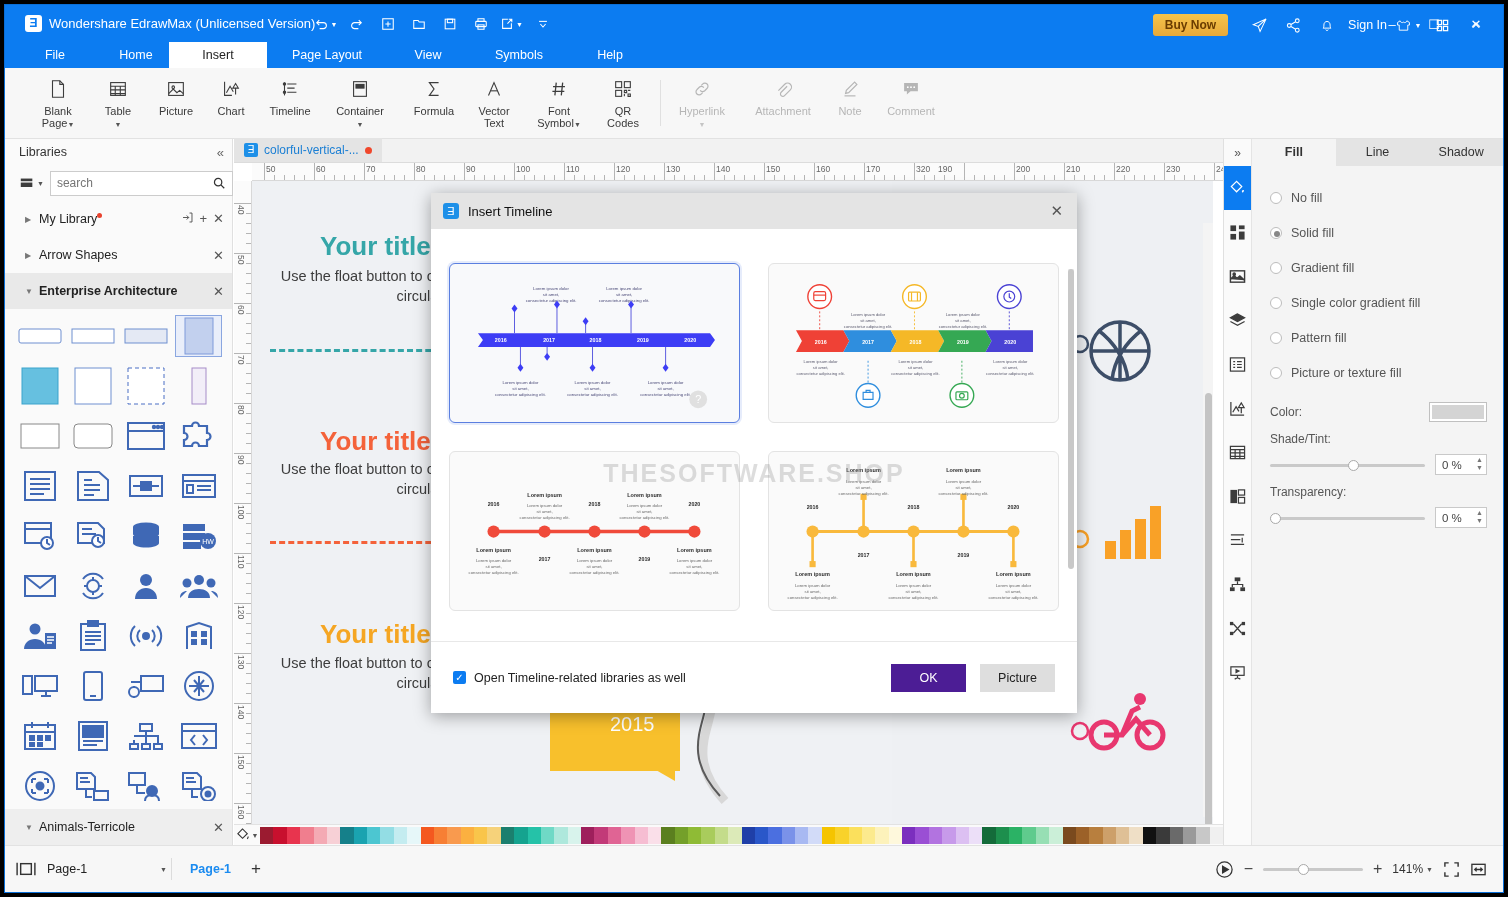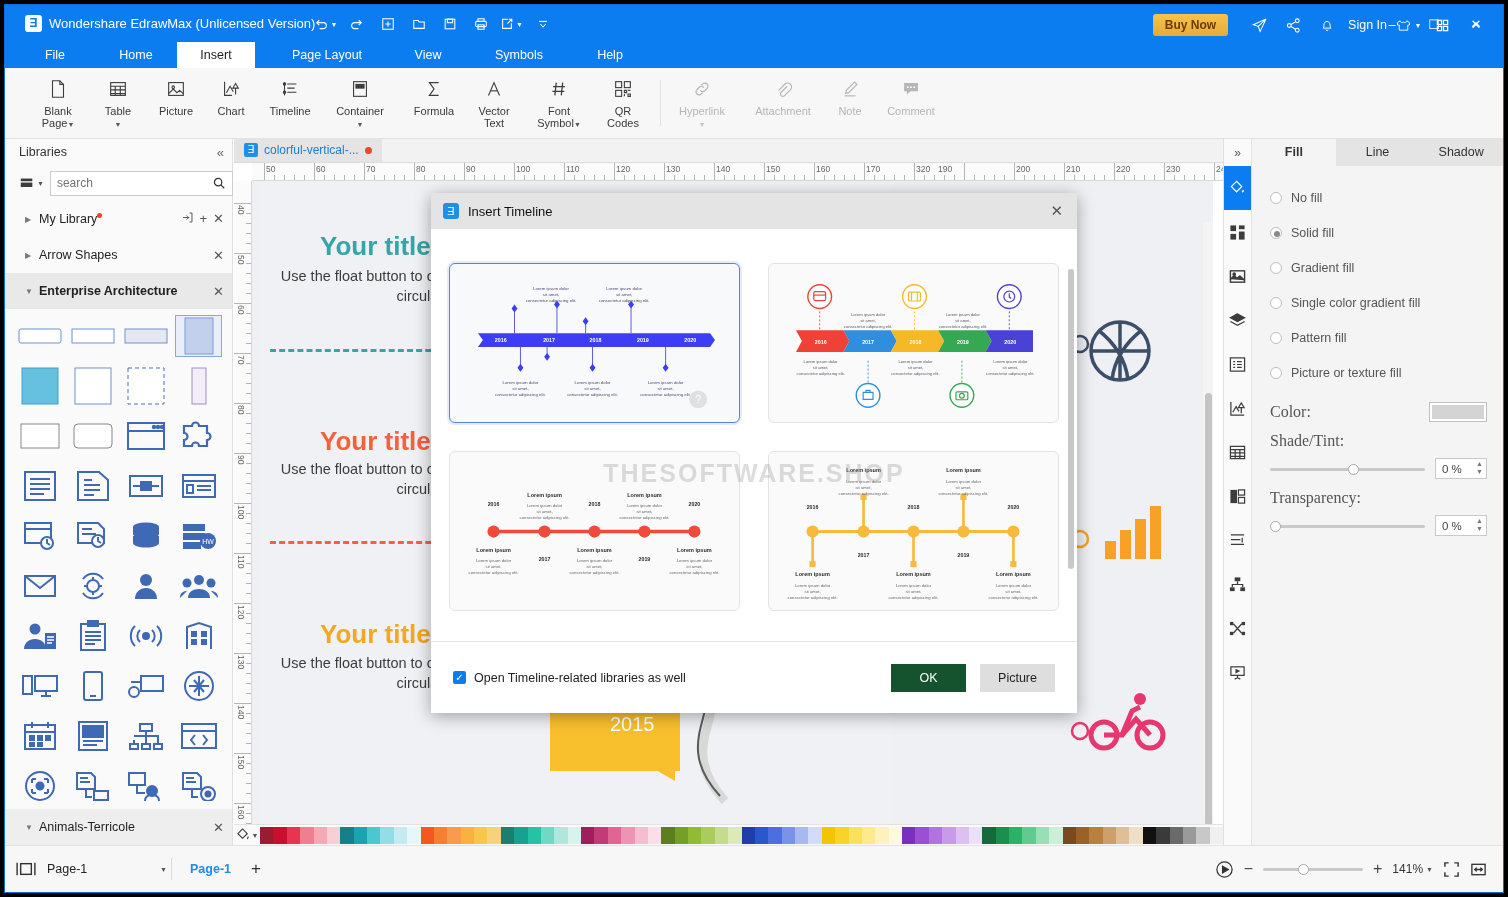--- a/index.html
+++ b/index.html
@@ -90,21 +90,21 @@
   .rail-top { height:27px; display:flex; align-items:center; justify-content:center; color:#555; cursor:pointer; font-size:12px;}
   .rail-ic { height:44px; display:flex; align-items:center; justify-content:center; color:#3c3c3c; cursor:pointer; }
   .rail-ic.act { background:#0c7cf1; color:#fff; }
   .rp-tabs { position:absolute; left:28px; right:0; top:0; height:27px; display:flex; background:#e4e4e4; }
   .rp-tab { flex:1; text-align:center; line-height:27px; font-size:12.5px; color:#333; cursor:pointer; }
   .rp-tab.act { background:#f4f4f4; font-weight:bold; }
   .rp-body { position:absolute; left:28px; right:0; top:27px; bottom:0; padding:14px 16px 0 18px; }
   .radio-row { display:flex; align-items:center; gap:9px; height:35px; cursor:pointer; font-size:12.5px; color:#555; }
   .radio { width:12px; height:12px; border-radius:50%; border:1px solid #bdbdbd; background:#fff; position:relative; }
   .radio.on::after { content:""; position:absolute; left:3px; top:3px; width:6px; height:6px; border-radius:50%; background:#888; }
-  .fld-lbl { font-size:16px; color:#555; margin:10px 0 8px;font-family:Liberation Serif, serif; }
+  .fld-lbl { font-size:12px; color:#555; margin:10px 0 8px; }
   .colorrow { display:flex; align-items:center; }
   .colorbox { margin-left:auto; width:58px; height:20px; border:1px solid #c0c0c0; background:#fff; padding:2px; }
   .colorbox div { width:100%; height:100%; background:#d4d4d4; }
   .sliderrow { display:flex; align-items:center; gap:10px; }
   .slider { flex:1; height:14px; position:relative; }
   .strack { position:absolute; left:0; right:0; top:6px; height:3px; background:#c9c9c9; border-radius:2px; }
   .sknob { position:absolute; top:2px; width:11px; height:11px; border-radius:50%; background:#fff; border:1px solid #a9a9a9; }
   .numbox { width:52px; height:21px; border:1px solid #c9c9c9; background:#fff; display:flex; align-items:center;
             padding-left:6px; font-size:11.5px; color:#444; position:relative; }
   .numbox .sp { position:absolute; right:3px; top:1px; display:flex; flex-direction:column; font-size:7px; color:#777; line-height:8px;}
@@ -147,21 +147,21 @@
   .dlg-sthumb { position:absolute; left:0; top:0; width:6px; height:300px; background:#c8c8c8; border-radius:3px; }
   .wmark { position:absolute; left:0; right:0; top:230px; text-align:center; font-size:25px; letter-spacing:2px;
            color:rgba(150,150,150,.32); font-weight:bold; pointer-events:none; }
   .dlg-foot { position:absolute; left:0; right:0; bottom:0; height:72px; border-top:1px solid #e8e8e8;
               display:flex; align-items:center; padding:0 22px; }
   .chk { width:13px; height:13px; background:#0c7cf1; border-radius:2px; color:#fff; font-size:10px;
          display:flex; align-items:center; justify-content:center; margin-right:8px; cursor:pointer; }
   .chk-lbl { font-size:12.5px; color:#222; }
   .dlg-btns { margin-left:auto; display:flex; gap:14px; }
   .btn { width:75px; height:28px; font-size:12.5px; display:flex; align-items:center; justify-content:center; cursor:pointer; }
-  .btn.pri { background:#14532d; color:#fff; }
+  .btn.pri { background:#4c1d95; color:#fff; }
   .btn.sec { background:#dedede; color:#222; }
 </style>
 </head>
 <body>
 
 <div class="app">
 
   <div class="titlebar">
     <div class="tb-logo">Ǝ</div>
     <div class="tb-title">Wondershare EdrawMax (Unlicensed Version)</div>
@@ -265,21 +265,21 @@
     <div class="wbtns">
       <div class="wbtn">–</div>
       <div class="wbtn">☐</div>
       <div class="wbtn">✕</div>
     </div>
   </div>
 
   <div class="menubar">
     <div class="mtab" style="left:20px;width:60px">File</div>
     <div class="mtab" style="left:100px;width:62px">Home</div>
-    <div class="mtab active" style="left:172px;width:78px">Insert</div>
+    <div class="mtab active" style="left:164px;width:98px">Insert</div>
     <div class="mtab" style="left:272px;width:100px">Page Layout</div>
     <div class="mtab" style="left:388px;width:70px">View</div>
     <div class="mtab" style="left:474px;width:80px">Symbols</div>
     <div class="mtab" style="left:570px;width:70px">Help</div>
   </div>
 
   <div class="ribbon">
 
     <div class="rb" style="left:20px">
       <div class="gl">

